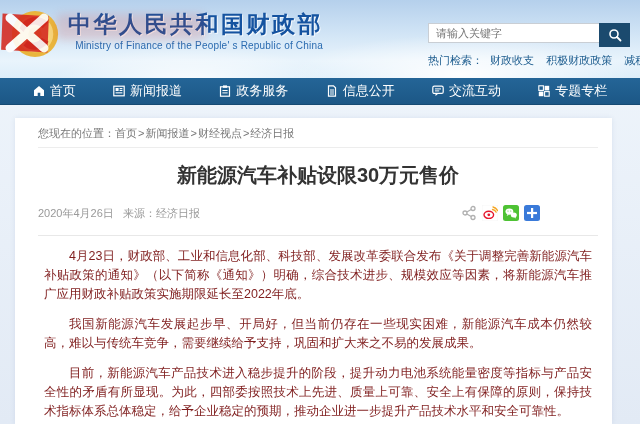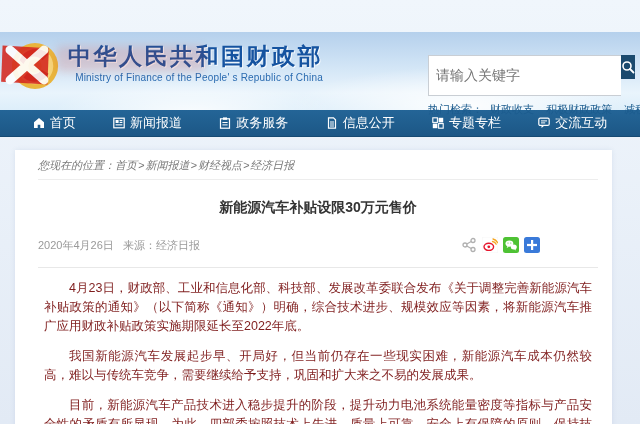--- a/index.html
+++ b/index.html
@@ -9,21 +9,20 @@
     background: linear-gradient(180deg, #f0f6fc 0%, #e2eaf5 100%);
   }
 
   
   .header {
     position: relative; height: 78px;
     background:
       radial-gradient(ellipse 260px 60px at 72% 95%, rgba(255,255,255,.95), rgba(255,255,255,0) 65%),
       radial-gradient(ellipse 200px 50px at 30% 105%, rgba(255,255,255,.85), rgba(255,255,255,0) 70%),
       linear-gradient(180deg, #b5d0ec 0%, #cfe3f5 40%, #e9f4fc 78%, #ddeefa 100%);
-    margin-top: 32px;
   }
   .logo-wrap { position:absolute; left:10px; top:9px; display:flex; align-items:flex-start; }
   .emblem { width:50px; height:50px; margin-right:8px; }
   .site-title {
     font-size:23px; font-weight:bold; color:#1553a0; letter-spacing:2.5px;
     text-shadow: 1px 1px 0 rgba(255,255,255,.8); line-height:30px;
   }
   .site-sub { font-size:10px; color:#2a6bb0; letter-spacing:.2px; margin-top:1px;text-align:right; }
 
   .watermark {
@@ -32,23 +31,23 @@
   }
   .watermark-smudge {
     position:absolute; left:56px; top:14px; width:150px; height:26px;
     background: rgba(216,48,38,.16); filter: blur(4px); border-radius:6px;
     pointer-events:none;
   }
 
   .search-area { position:absolute; right:10px; top:23px; width:202px; }
   .search-row { display:flex; }
   .search-input {
-    flex:1; height:41px; border:1px solid #c9ced4; border-right:none;
-    font-size:14px; padding:0 7px; color:#555; background:#fff; outline:none;
-    font-family: Liberation Serif, serif;
+    flex:1; height:20px; border:1px solid #c9ced4; border-right:none;
+    font-size:11px; padding:0 7px; color:#555; background:#fff; outline:none;
+    font-family: Liberation Sans, sans-serif;
   }
   .search-btn {
     width:31px; height:24px; background:#1b4a6e; border:none; cursor:pointer;
     display:flex; align-items:center; justify-content:center;
   }
   .hot-row { margin-top:6px; font-size:11px; color:#1c5c8e; white-space:nowrap; }
   .hot-row a { color:#1c5c8e; text-decoration:none; margin-right:9px;text-align:center; }
   .hot-label { margin-right:4px; }
 
   
@@ -65,27 +64,26 @@
 
   
   .page { padding-top:13px; }
   .content {
     margin-left:15px; width:597px; height:306px; background:#fff;
     padding:0 14px 0 23px; box-shadow:0 0 5px rgba(60,90,140,.10);
   }
   .breadcrumb {
     font-size:11px; color:#777; padding:8px 0 6px;
     border-bottom:1px solid #ededed;
-    font-style:italic;
   }
   .breadcrumb a { color:#777; text-decoration:none; }
   .crumb-sep { margin:0 1px; }
 
   .article-title {
-    text-align:center; font-size:14px; font-weight:bold; color:#333;
+    text-align:center; font-size:20px; font-weight:bold; color:#333;
     margin-top:14px; line-height:26px;
   }
 
   .meta-row {
     margin-top:17px; display:flex; justify-content:space-between; align-items:center;
     font-size:11px; color:#999; padding-bottom:14px; border-bottom:1px solid #e8e8e8;
   }
   .meta-left .src { margin-left:6px; }
   .share-group { display:flex; align-items:center; gap:5px; margin-right:58px; }
   .share-group .sicon { width:16px; height:16px; display:block; cursor:pointer; }
@@ -168,35 +166,35 @@
     <svg width="12" height="12" viewBox="0 0 12 12">
       <path d="M2.5 0.8 H7.5 L9.5 2.8 V11.2 H2.5 Z" fill="none" stroke="#fff" stroke-width="1.2"></path>
       <rect x="4" y="4.5" width="4" height="1" fill="#fff"></rect>
       <rect x="4" y="6.5" width="4" height="1" fill="#fff"></rect>
       <rect x="4" y="8.5" width="4" height="1" fill="#fff"></rect>
     </svg>
     <span>信息公开</span>
   </a>
   <a class="nav-item">
     <svg width="12" height="12" viewBox="0 0 12 12">
+      <rect x="0.8" y="1.2" width="10.4" height="7.2" rx="1.5" fill="none" stroke="#fff" stroke-width="1.2"></rect>
+      <path d="M3.5 8.4 L3.5 11 L6.5 8.4 Z" fill="#fff"></path>
+      <rect x="3" y="3.4" width="6" height="1" fill="#fff"></rect>
+      <rect x="3" y="5.4" width="4.2" height="1" fill="#fff"></rect>
+    </svg>
+    <span>交流互动</span>
+  </a>
+  <a class="nav-item">
+    <svg width="12" height="12" viewBox="0 0 12 12">
       <rect x="0.8" y="0.8" width="4.6" height="4.6" fill="none" stroke="#fff" stroke-width="1.1"></rect>
       <rect x="6.6" y="0.8" width="4.6" height="4.6" fill="#fff"></rect>
       <rect x="0.8" y="6.6" width="4.6" height="4.6" fill="#fff"></rect>
       <rect x="6.6" y="6.6" width="4.6" height="4.6" fill="none" stroke="#fff" stroke-width="1.1"></rect>
     </svg>
     <span>专题专栏</span>
-  </a>
-  <a class="nav-item">
-    <svg width="12" height="12" viewBox="0 0 12 12">
-      <rect x="0.8" y="1.2" width="10.4" height="7.2" rx="1.5" fill="none" stroke="#fff" stroke-width="1.2"></rect>
-      <path d="M3.5 8.4 L3.5 11 L6.5 8.4 Z" fill="#fff"></path>
-      <rect x="3" y="3.4" width="6" height="1" fill="#fff"></rect>
-      <rect x="3" y="5.4" width="4.2" height="1" fill="#fff"></rect>
-    </svg>
-    <span>交流互动</span>
   </a>
 </div>
 
 <div class="page">
   <div class="content">
 
     <div class="breadcrumb">
       <span>您现在的位置：</span><a href="#">首页</a><span class="crumb-sep">&gt;</span><a href="#">新闻报道</a><span class="crumb-sep">&gt;</span><a href="#">财经视点</a><span class="crumb-sep">&gt;</span><a href="#">经济日报</a>
     </div>
 

